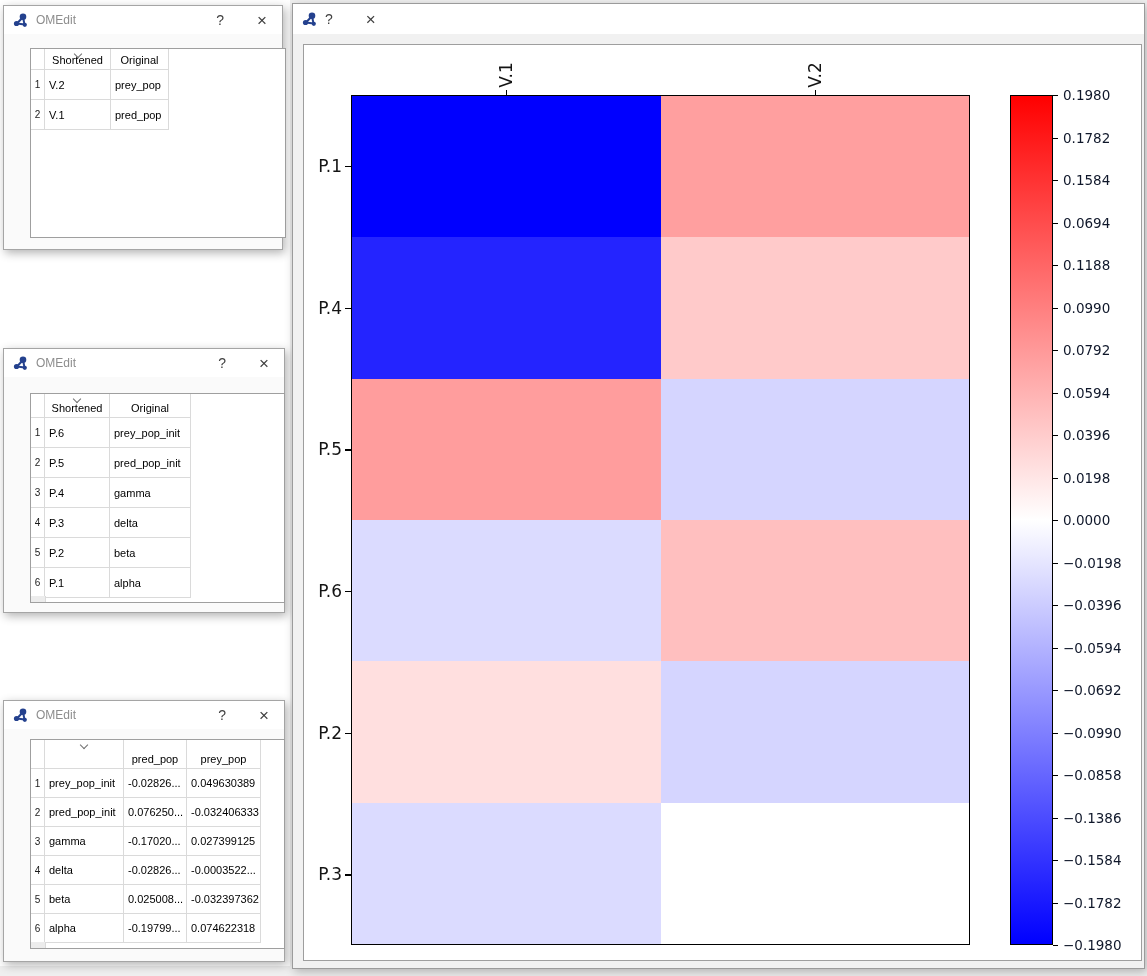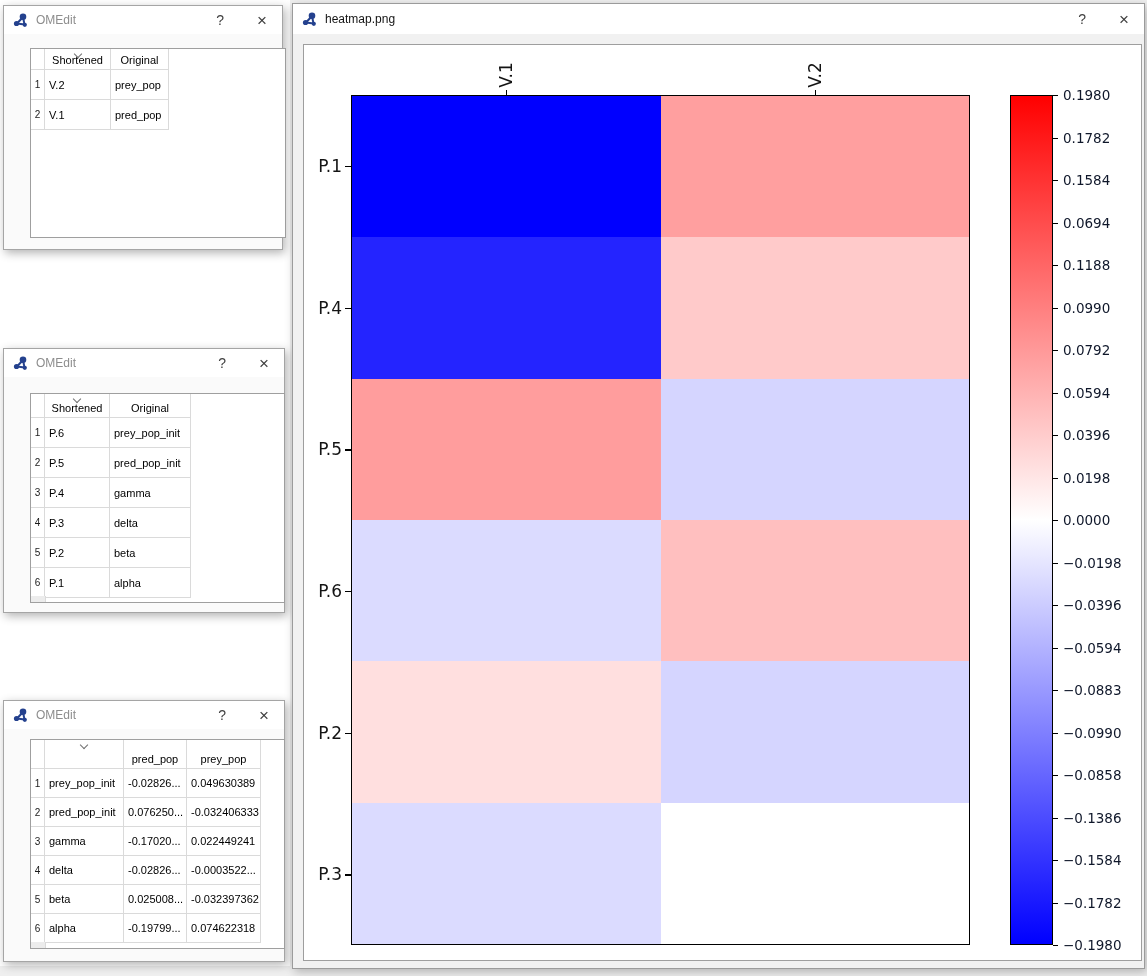--- a/index.html
+++ b/index.html
@@ -225,21 +225,21 @@
         <div class="trow" style="height: 29px;">
           <div class="gcell" style="width: 14px;">2</div>
           <div class="tcell" style="width: 79px;">pred_pop_init</div>
           <div class="tcell" style="width: 63px;">0.076250...</div>
           <div class="tcell" style="width: 74px;">-0.032406333</div>
         </div>
         <div class="trow" style="height: 29px;">
           <div class="gcell" style="width: 14px;">3</div>
           <div class="tcell" style="width: 79px;">gamma</div>
           <div class="tcell" style="width: 63px;">-0.17020...</div>
-          <div class="tcell" style="width: 74px;">0.022449241</div>
+          <div class="tcell" style="width: 74px;">0.027399125</div>
         </div>
         <div class="trow" style="height: 29px;">
           <div class="gcell" style="width: 14px;">4</div>
           <div class="tcell" style="width: 79px;">delta</div>
           <div class="tcell" style="width: 63px;">-0.02826...</div>
           <div class="tcell" style="width: 74px;">-0.0003522...</div>
         </div>
         <div class="trow" style="height: 29px;">
           <div class="gcell" style="width: 14px;">5</div>
           <div class="tcell" style="width: 79px;">beta</div>
@@ -262,21 +262,20 @@
     <span class="win-icon">
       <svg viewBox="0 0 17 17" width="17" height="17">
         <line x1="5" y1="11.5" x2="11" y2="5" stroke="#24418e" stroke-width="2"></line>
         <line x1="11" y1="5" x2="12.5" y2="12.5" stroke="#24418e" stroke-width="2"></line>
         <line x1="12.5" y1="12.5" x2="5" y2="11.5" stroke="#24418e" stroke-width="2"></line>
         <circle cx="4.5" cy="11.5" r="2.6" fill="#24418e"></circle>
         <circle cx="11" cy="4.8" r="3.3" fill="#24418e"></circle>
         <circle cx="12.8" cy="12.8" r="2.1" fill="#24418e"></circle>
       </svg>
     </span>
-    <span class="win-title hm-title">heatmap.png</span>
     <span class="help-btn">?</span>
     <span class="close-btn">×</span>
   </div>
   <div class="hm-panel" id="hmfig">
     <div id="hmplot">
         <div class="hmcell" style="background: rgb(0, 0, 255);"></div>
         <div class="hmcell" style="background: rgb(255, 159, 159);"></div>
         <div class="hmcell" style="background: rgb(36, 36, 255);"></div>
         <div class="hmcell" style="background: rgb(255, 202, 202);"></div>
         <div class="hmcell" style="background: rgb(255, 157, 157);"></div>
@@ -327,21 +326,21 @@
       <div class="cblabel" style="left: 759px; top: 424.5px;">0.0198</div>
       <div class="cbtick" style="left: 749px; top: 475px;"></div>
       <div class="cblabel" style="left: 759px; top: 467px;">0.0000</div>
       <div class="cbtick" style="left: 749px; top: 517.5px;"></div>
       <div class="cblabel" style="left: 759px; top: 509.5px;">−0.0198</div>
       <div class="cbtick" style="left: 749px; top: 560px;"></div>
       <div class="cblabel" style="left: 759px; top: 552px;">−0.0396</div>
       <div class="cbtick" style="left: 749px; top: 602.5px;"></div>
       <div class="cblabel" style="left: 759px; top: 594.5px;">−0.0594</div>
       <div class="cbtick" style="left: 749px; top: 645px;"></div>
-      <div class="cblabel" style="left: 759px; top: 637px;">−0.0883</div>
+      <div class="cblabel" style="left: 759px; top: 637px;">−0.0692</div>
       <div class="cbtick" style="left: 749px; top: 687.5px;"></div>
       <div class="cblabel" style="left: 759px; top: 679.5px;">−0.0990</div>
       <div class="cbtick" style="left: 749px; top: 730px;"></div>
       <div class="cblabel" style="left: 759px; top: 722px;">−0.0858</div>
       <div class="cbtick" style="left: 749px; top: 772.5px;"></div>
       <div class="cblabel" style="left: 759px; top: 764.5px;">−0.1386</div>
       <div class="cbtick" style="left: 749px; top: 815px;"></div>
       <div class="cblabel" style="left: 759px; top: 807px;">−0.1584</div>
       <div class="cbtick" style="left: 749px; top: 857.5px;"></div>
       <div class="cblabel" style="left: 759px; top: 849.5px;">−0.1782</div>

